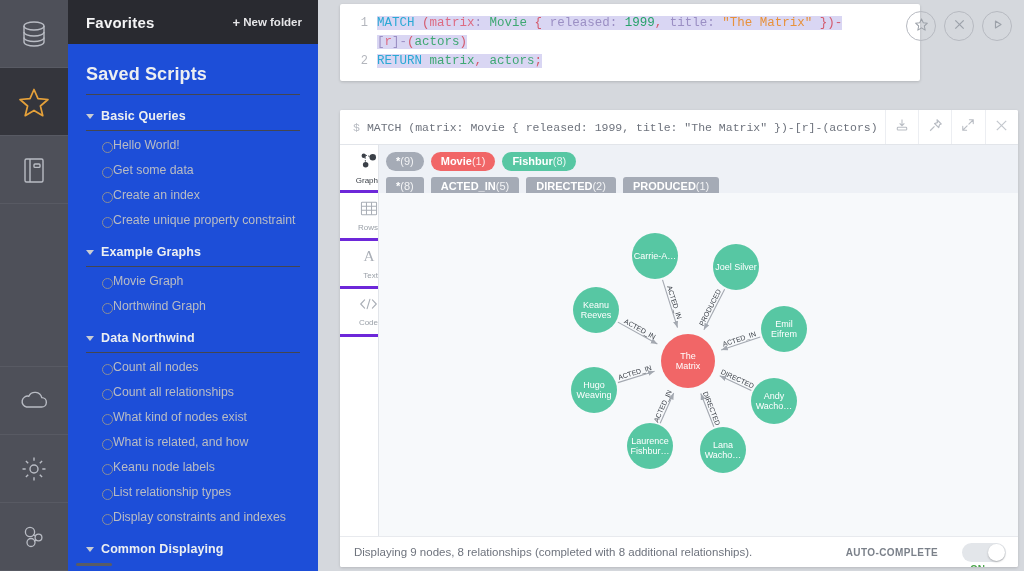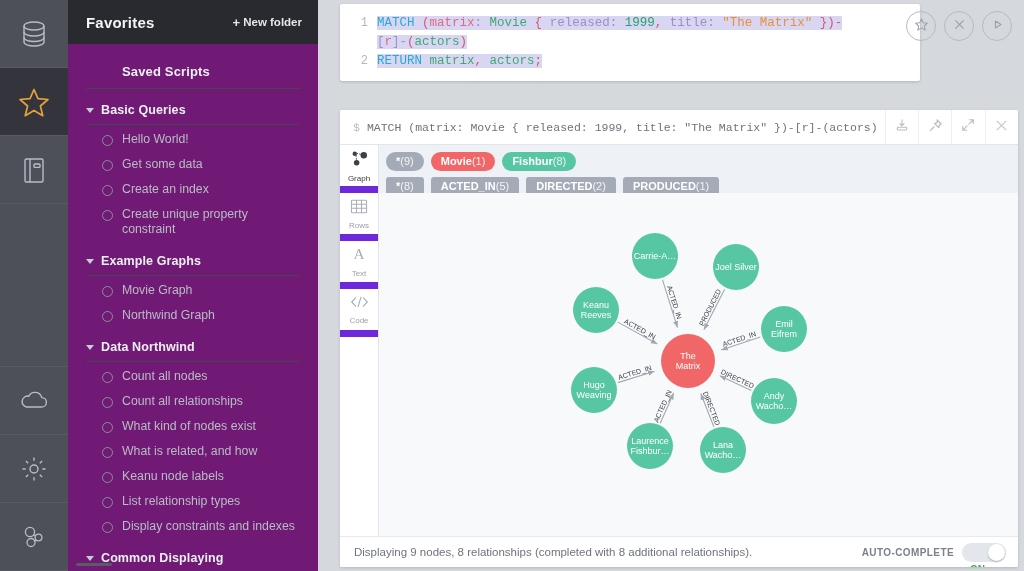--- a/index.html
+++ b/index.html
@@ -36,21 +36,21 @@
   }
   .rail-btn.active { background: #34353c; }
   .rail-spacer { flex: 1 1 auto; border-bottom: 1px solid #585a63; }
   .rail-btn svg { display: block; }
 
   
   #drawer {
     position: absolute;
     left: 68px; top: 0;
     width: 250px; height: 571px;
-    background: #701a75;
+    background: #1d4ed8;
     overflow: hidden;
   }
   #drawer-head {
     height: 44px;
     background: #292a30;
     display: flex;
     align-items: center;
     padding: 0 16px 0 18px;
     box-sizing: border-box;
   }
@@ -70,25 +70,24 @@
     display: flex;
     align-items: center;
     gap: 3px;
   }
   #new-folder .plus { font-size: 13px; line-height: 1; }
 
   #drawer-body { padding: 0 18px 0 18px; }
 
   .section-title {
     color: #eceff1;
-    font-size: 13px;
+    font-size: 18px;
     font-weight: bold;
     padding: 20px 0 9px 0;
     letter-spacing: .15px;
-    margin-left: 36px;
   }
   .hr {
     height: 1px;
     background: #44464f;
     margin: 0 0 2px 0;
   }
 
   .folder {
     display: flex;
     align-items: center;
@@ -106,22 +105,22 @@
   .folder .fname {
     color: #eceff1;
     font-size: 12.5px;
     font-weight: bold;
     letter-spacing: .1px;
   }
   .folder-line { height: 1px; background: #44464f; margin-bottom: 2px; }
 
   .script {
     display: flex;
-    align-items: flex-start;
-    gap: 9px;
+    align-items: center;
+    gap: 0;
     padding: 5px 0 5px 16px;
     cursor: pointer;
   }
   .script .ring {
     width: 9px; height: 9px;
     border: 1px solid #8b8e97;
     border-radius: 50%;
     flex: 0 0 auto;
     margin-top: 3px;
   }
@@ -271,24 +270,24 @@
     position: absolute;
     left: 0; top: 35px;
     width: 38px;
     bottom: 31px;
     background: #fff;
     border-right: 1px solid #e2e5ea;
     z-index: 4;
   }
   .vbtn {
     height: 48px;
-    border-bottom: 7px solid #6d28d9;
+    border-bottom: 3px solid #6d28d9;
     display: flex;
     flex-direction: column;
-    align-items: center;
+    align-items: flex-end;
     justify-content: center;
     gap: 2px;
     cursor: pointer;
     box-sizing: border-box;
   }
   .vbtn .vlabel {
     font-size: 8px;
     color: #9aa0a8;
   }
   .vbtn.active .vlabel { color: #3b4048; }
@@ -314,21 +313,21 @@
     box-sizing: border-box;
   }
   #status-text {
     flex: 1 1 auto;
     font-size: 11.5px;
     color: #6e737d;
   }
   #autocomplete {
     display: flex;
     align-items: center;
-    gap: 8px;
+    gap: 24px;
   }
   #ac-label {
     font-size: 10px;
     font-weight: bold;
     color: #7b818a;
     letter-spacing: .4px;
   }
   #ac-toggle {
     width: 44px; height: 19px;
     border-radius: 10px;

